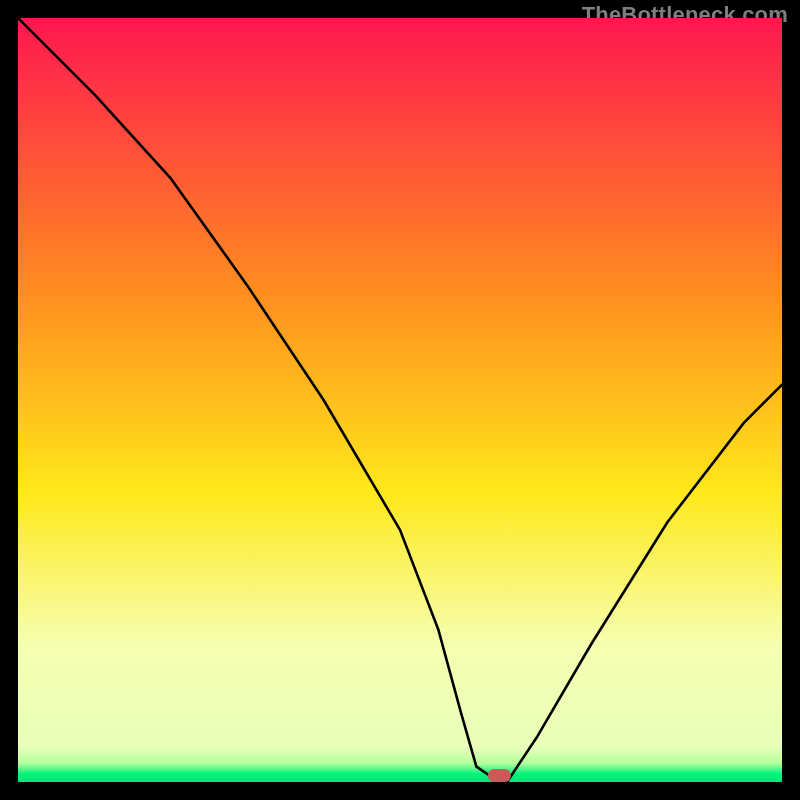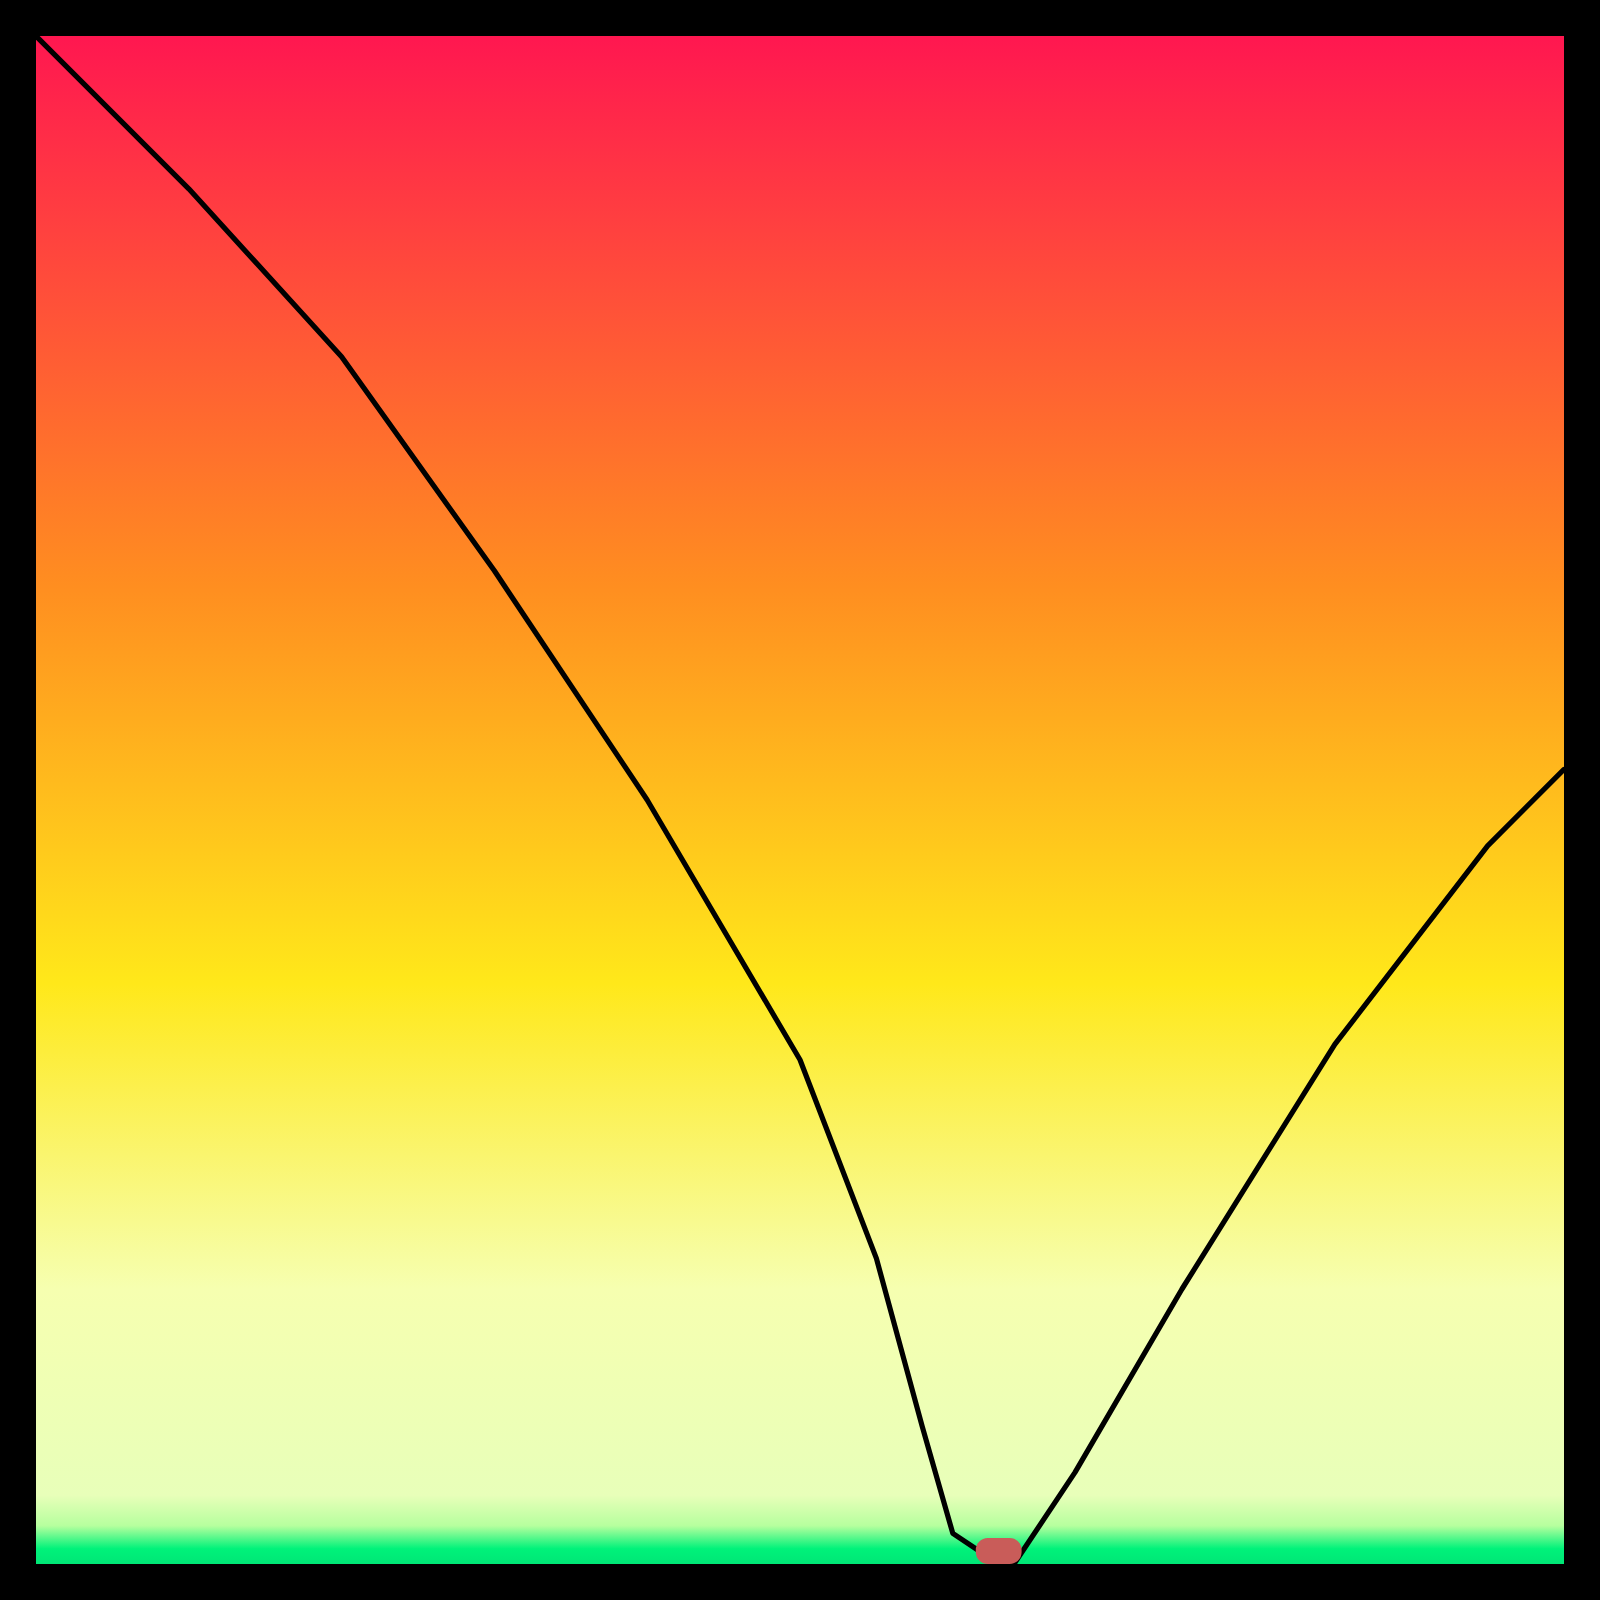--- a/index.html
+++ b/index.html
@@ -49,20 +49,21 @@
     stroke-linejoin: round;
   }
   .marker {
     fill: #c95c59;
   }
 </style>
 </head>
 <body>
 
 <div class="frame">
+  <div class="watermark">TheBottleneck.com</div>
 
   <div class="plot">
     <svg viewBox="0 0 764 764" width="764" height="764">
       <defs>
         <linearGradient id="bg-grad" x1="0" y1="0" x2="0" y2="1">
             <stop offset="0.00%" stop-color="#ff1750"></stop>
             <stop offset="36.00%" stop-color="#ff8e20"></stop>
             <stop offset="62.00%" stop-color="#ffe81a"></stop>
             <stop offset="82.00%" stop-color="#f6ffb0"></stop>
             <stop offset="95.50%" stop-color="#e8ffb9"></stop>

